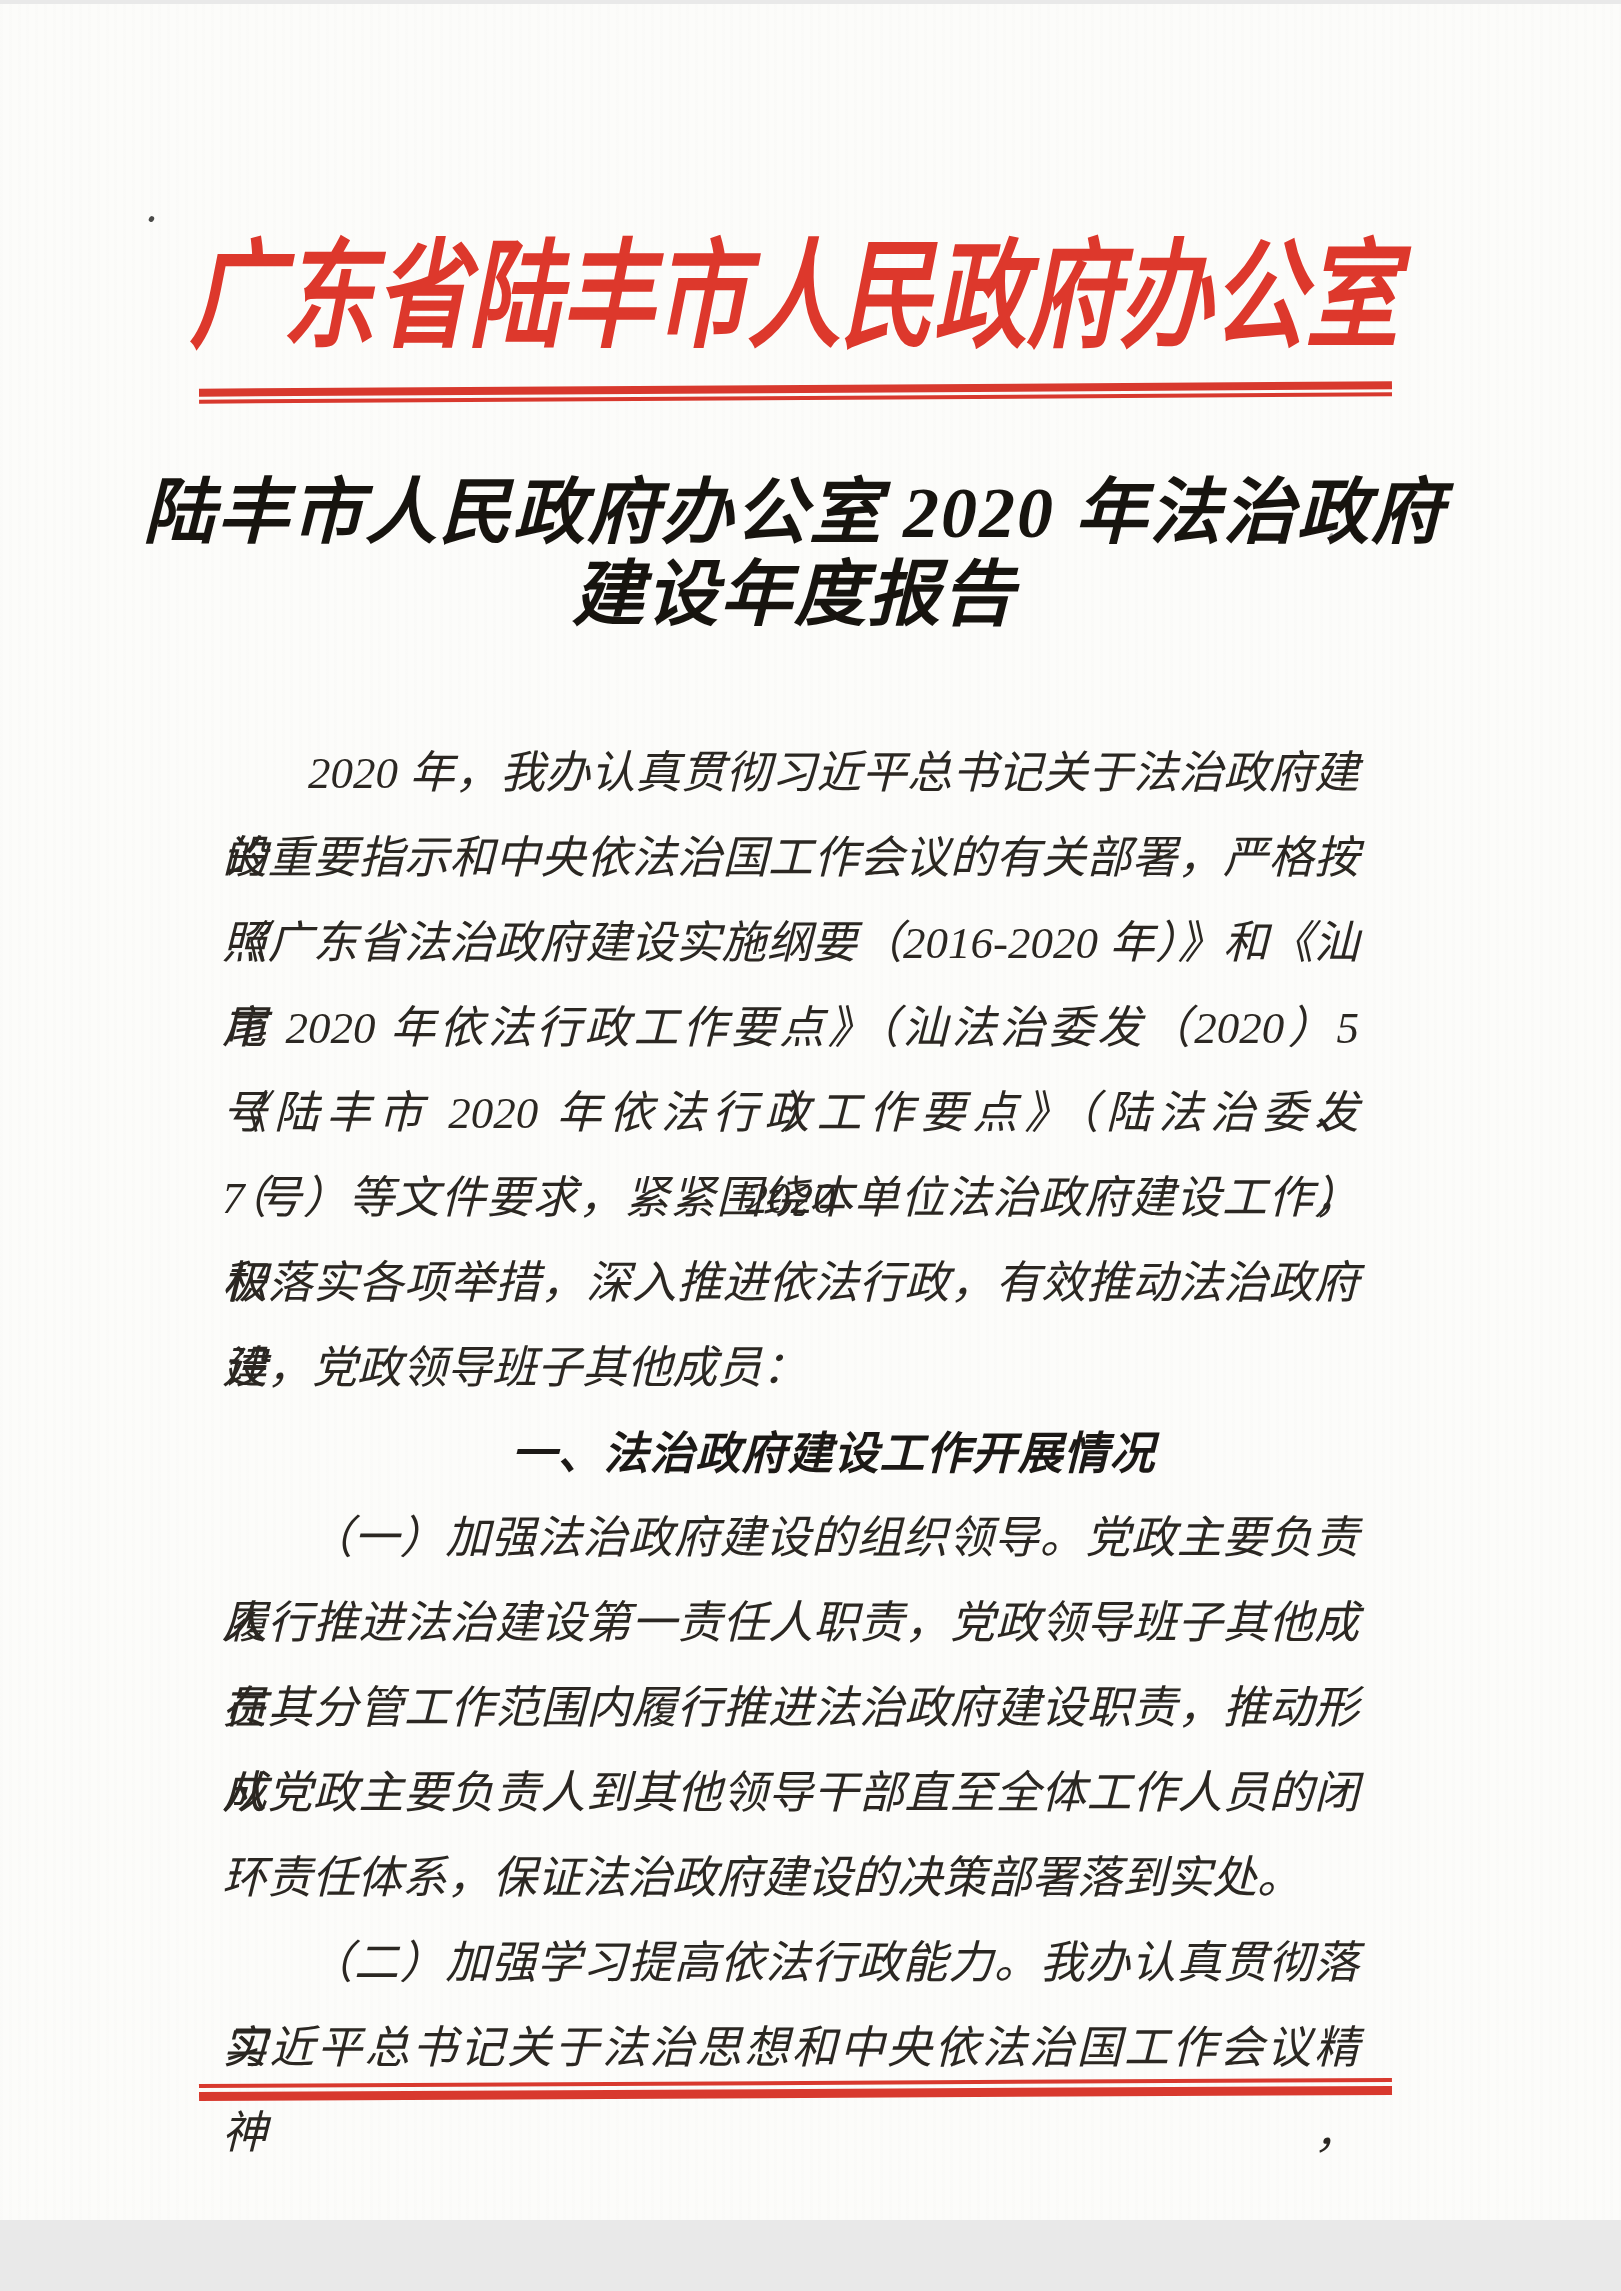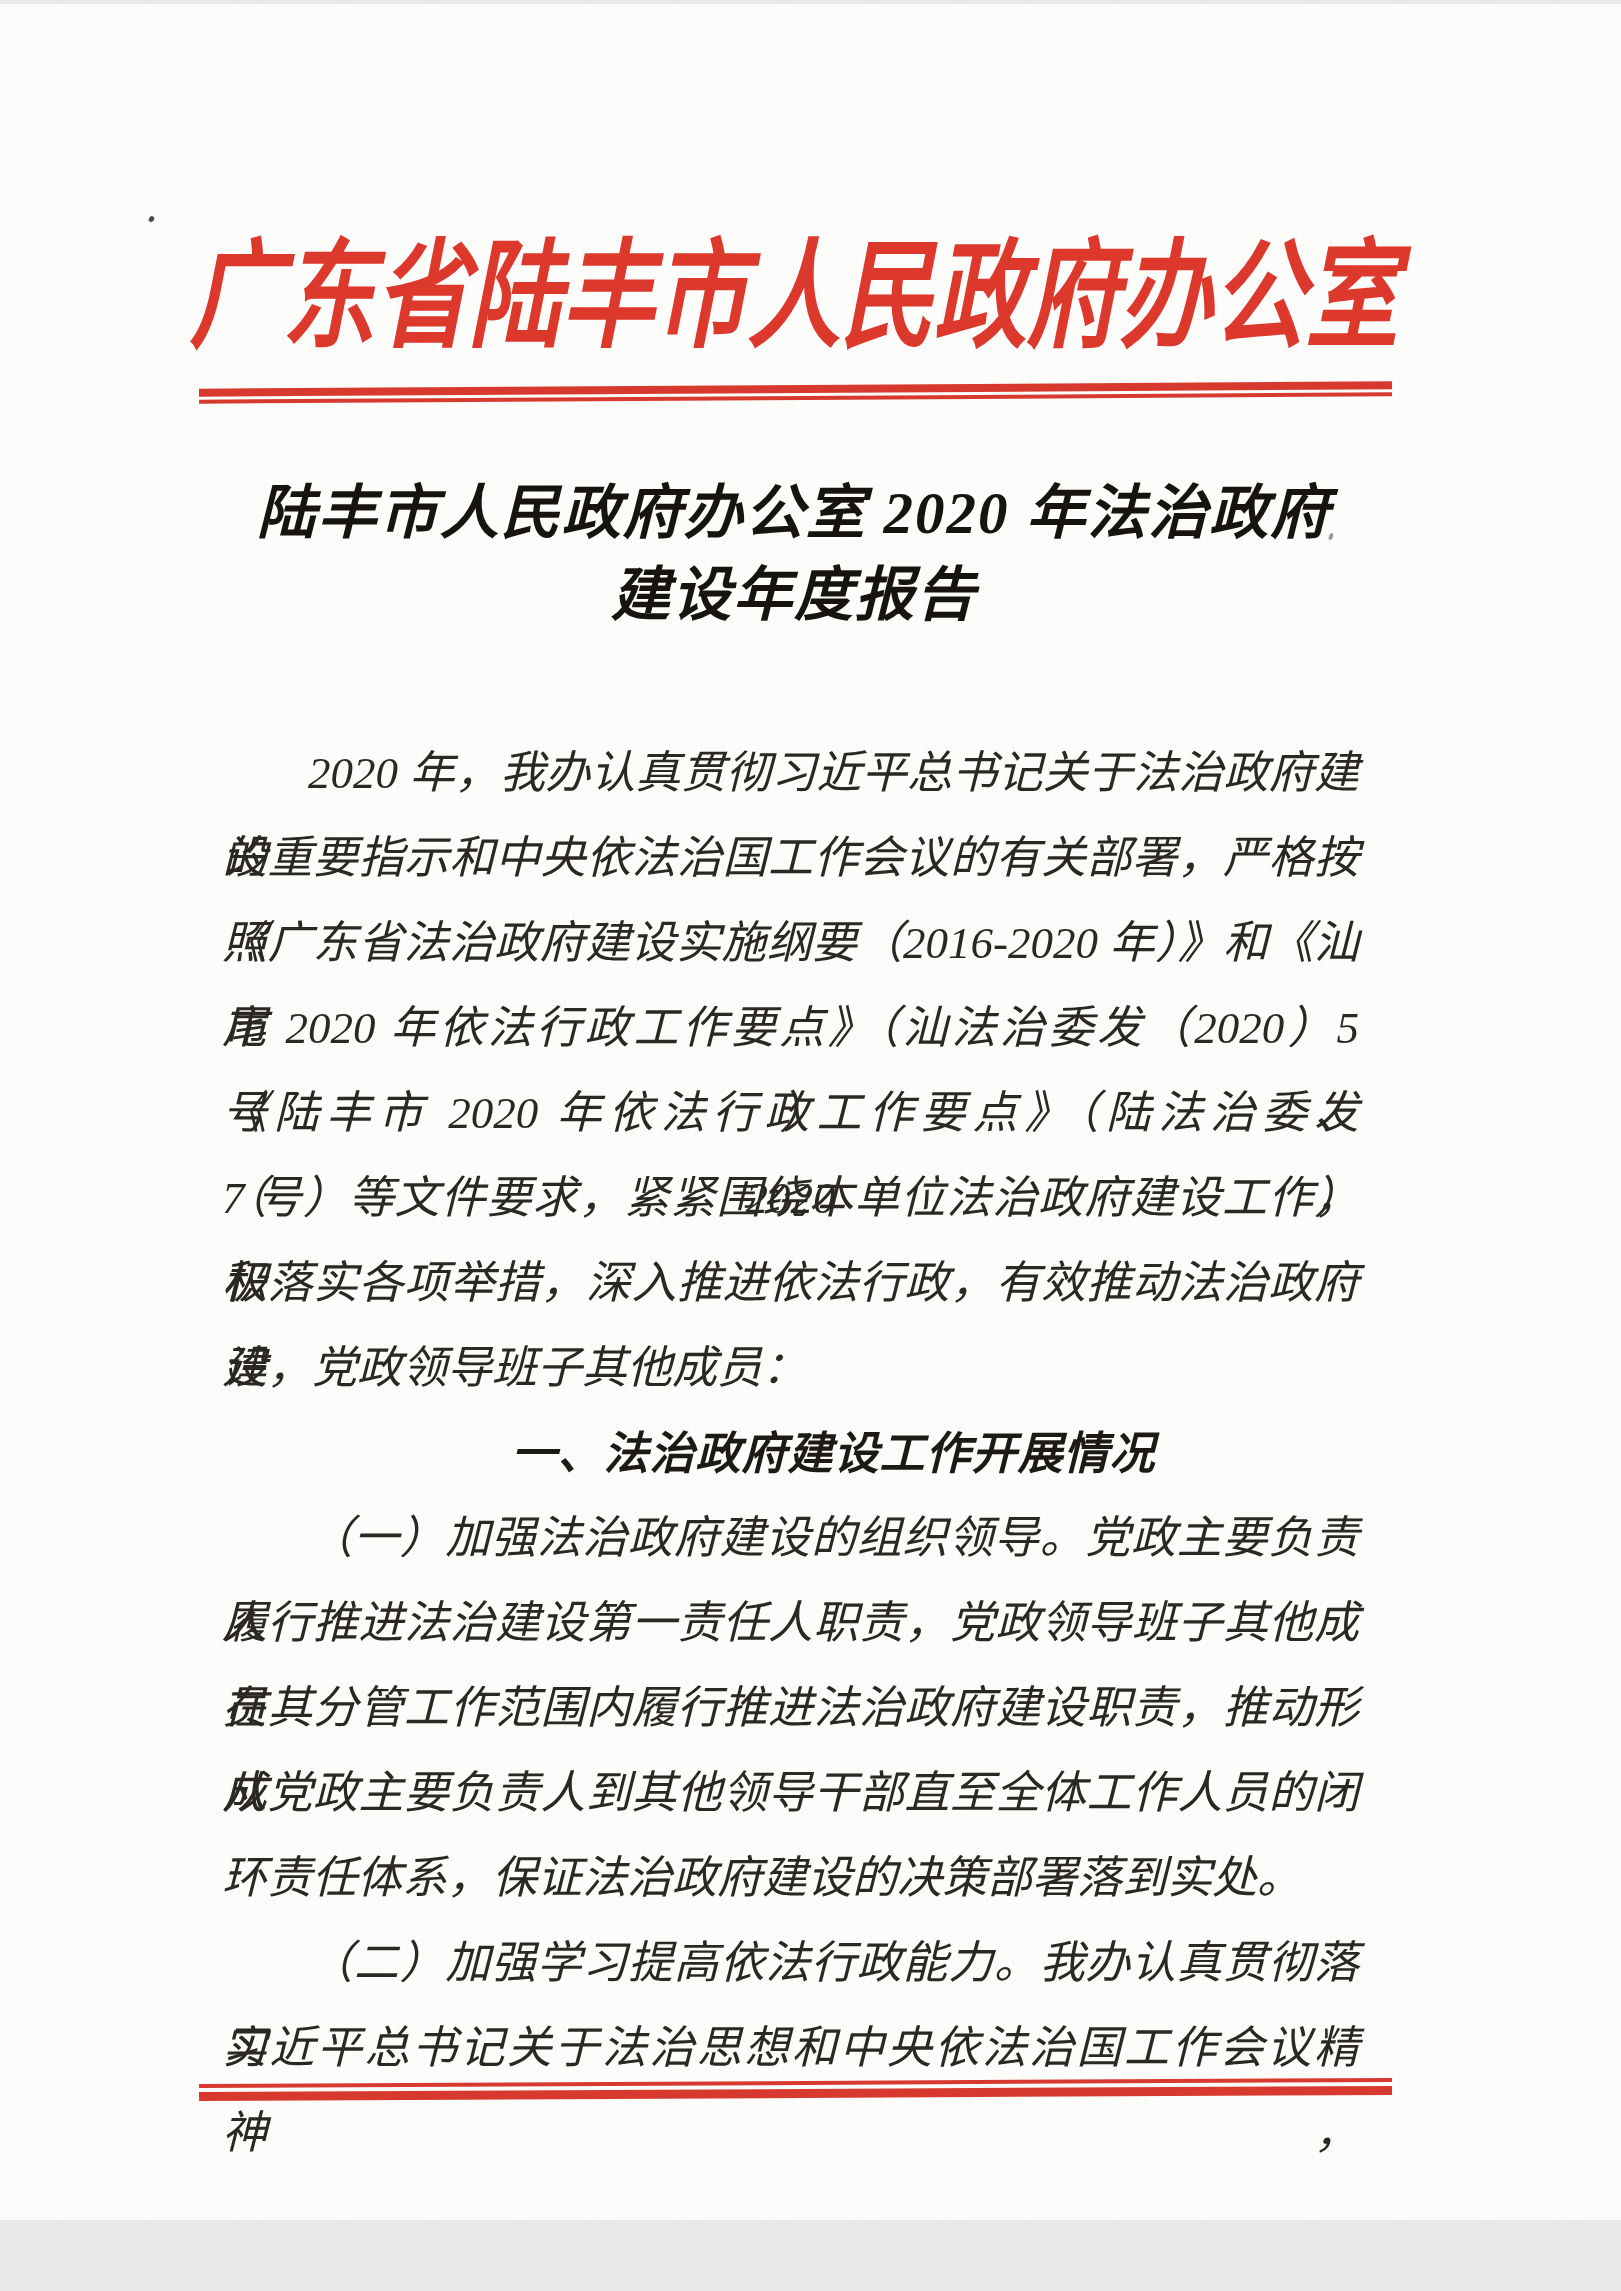--- a/index.html
+++ b/index.html
@@ -57,21 +57,21 @@
   .rule-bottom .g  { height: 3.9px; }
   .rule-bottom .b2 { height: 8.8px; }
 
   
   .doc-title {
     position: absolute;
     top: 468px;
     left: 0;
     width: 1588px;
     text-align: center;
-    font-size: 59px;
+    font-size: 72px;
     line-height: 82px;
     font-weight: bold;
     letter-spacing: 2px;
     color: #17140f;
     font-family: "Liberation Serif", "DejaVu Serif", serif;
   }
 
   
   .body-block {
     position: absolute;

